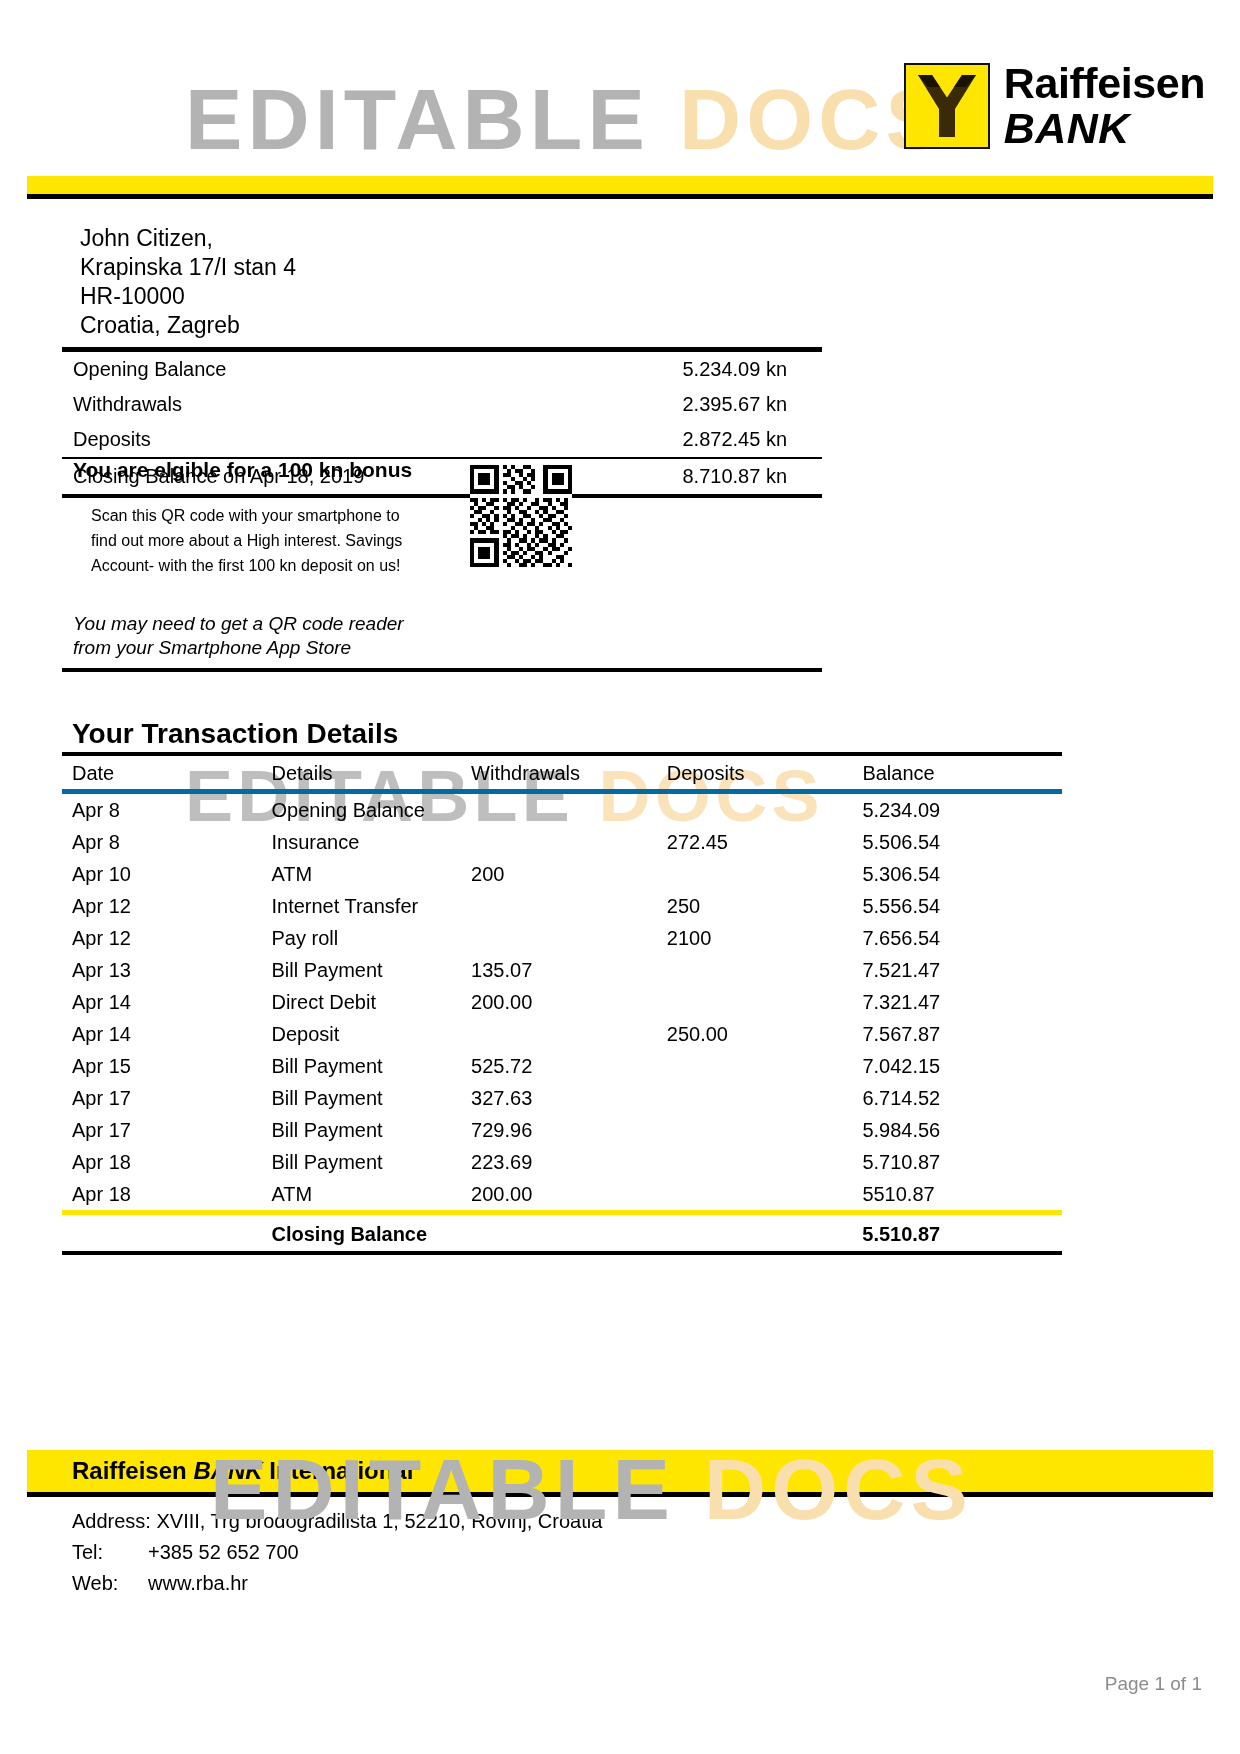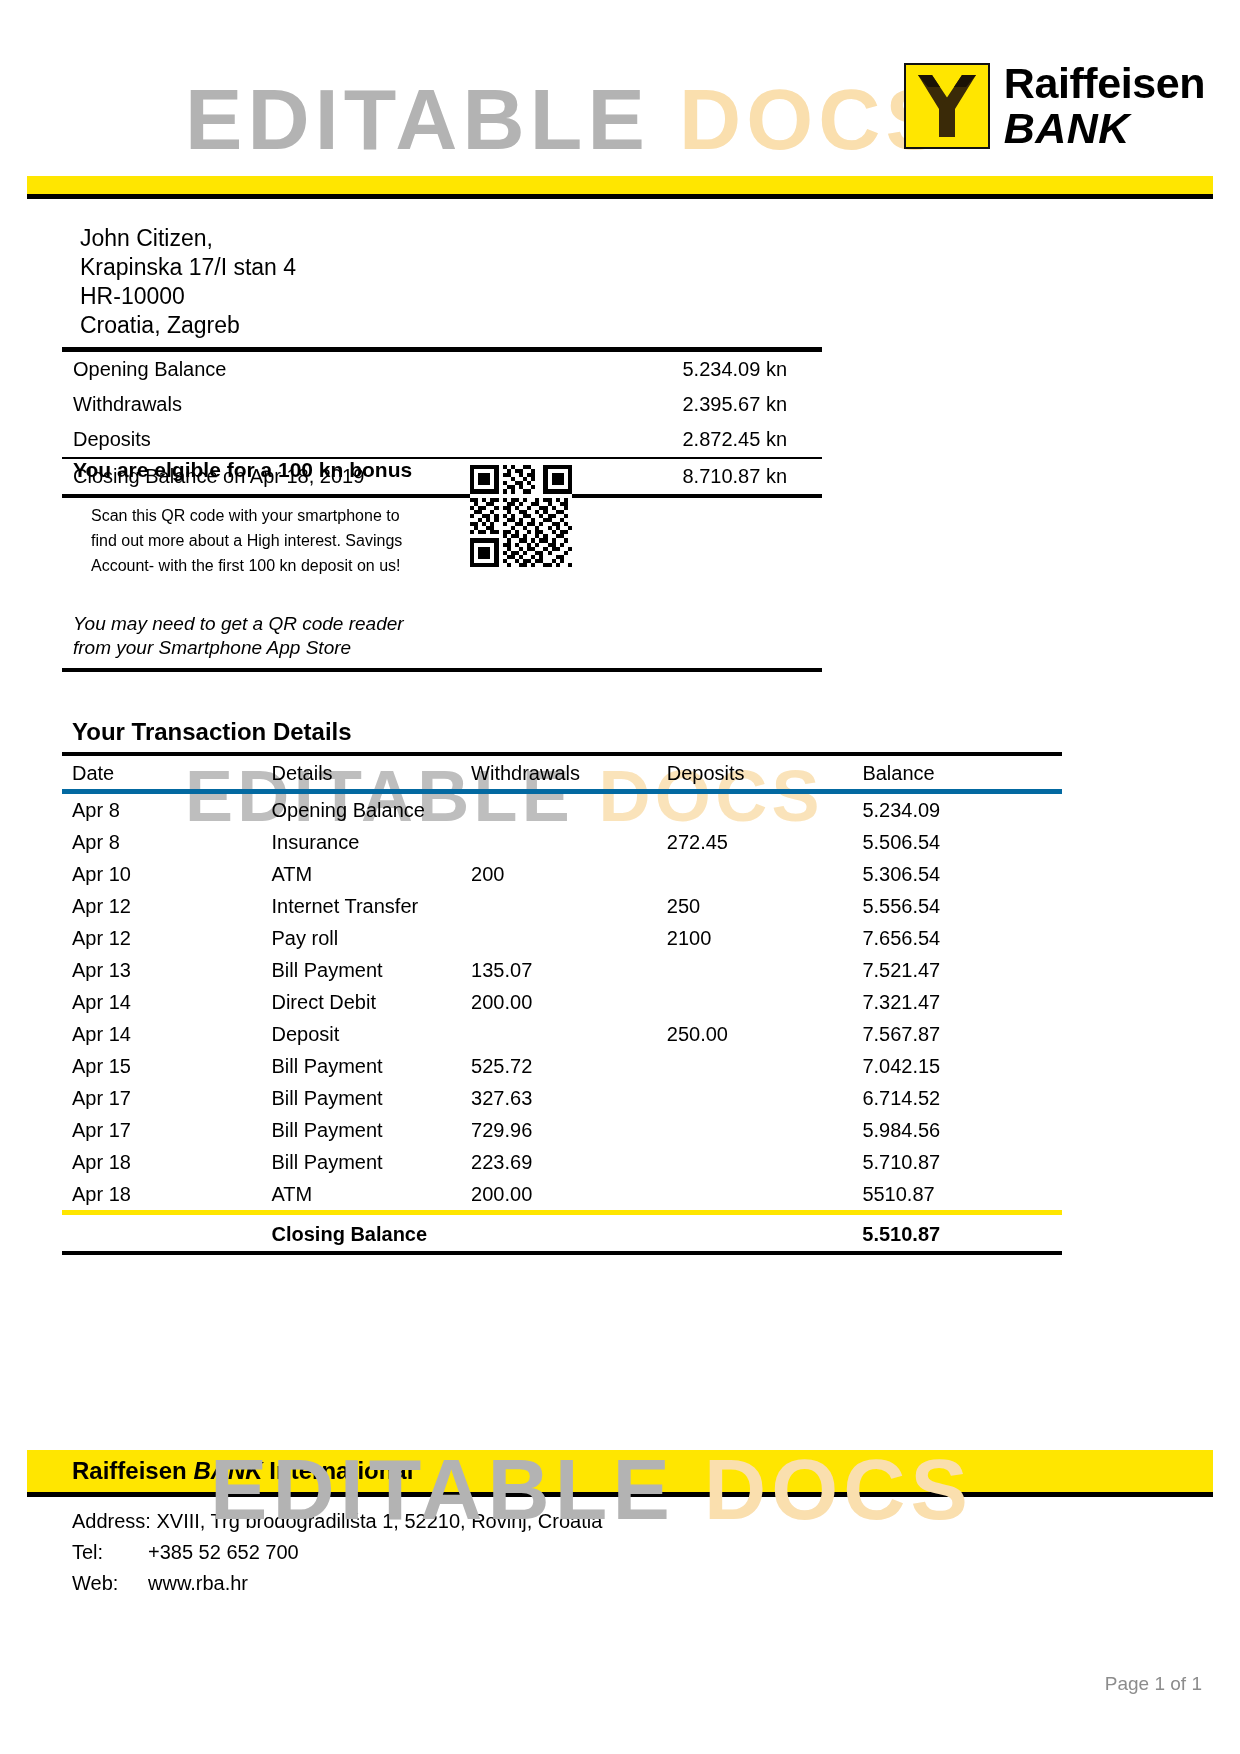--- a/index.html
+++ b/index.html
@@ -166,21 +166,21 @@
     height: 102px;
   }
   .qr svg { display: block; }
   .bonus .rule-bot { height: 4px; background: #000; margin-top: 8px;}
 
   
   .tx-title {
     position: absolute;
     left: 72px;
     top: 718px;
-    font-size: 24px;
+    font-size: 28px;
     font-weight: bold;
   }
   .tx {
     position: absolute;
     left: 62px;
     top: 752px;
     width: 1000px;
   }
   .tx .rule-top { height: 4px; background: #000; }
   .tx table {

